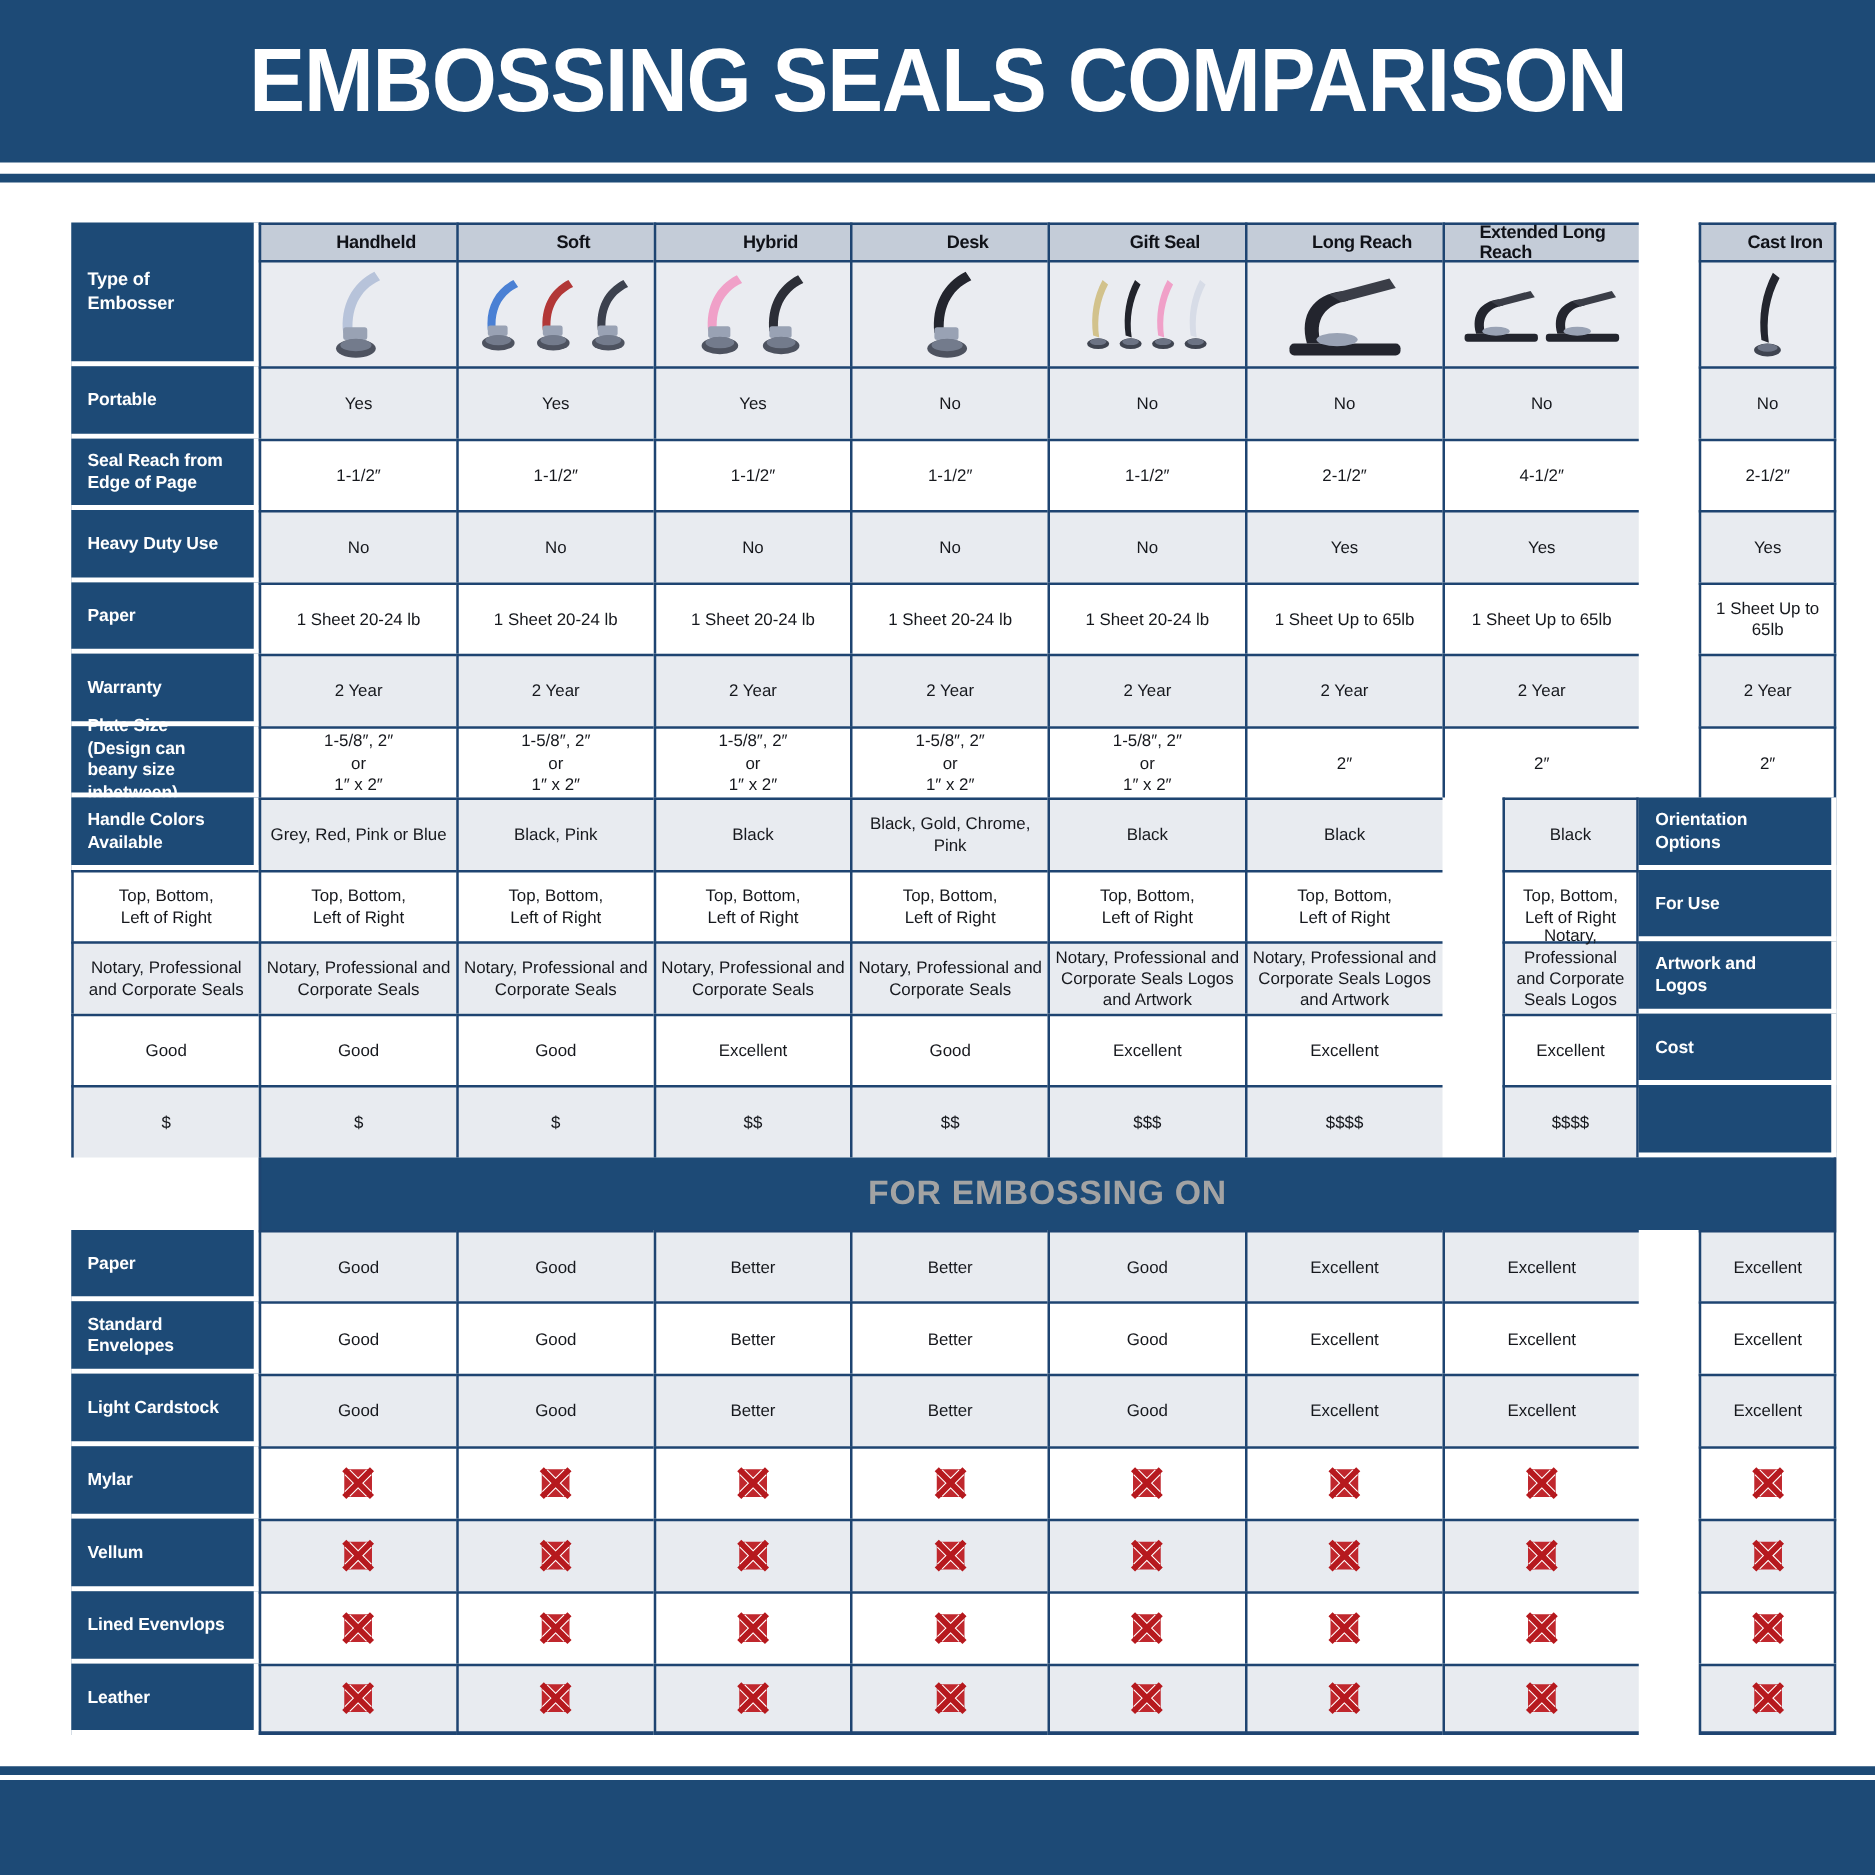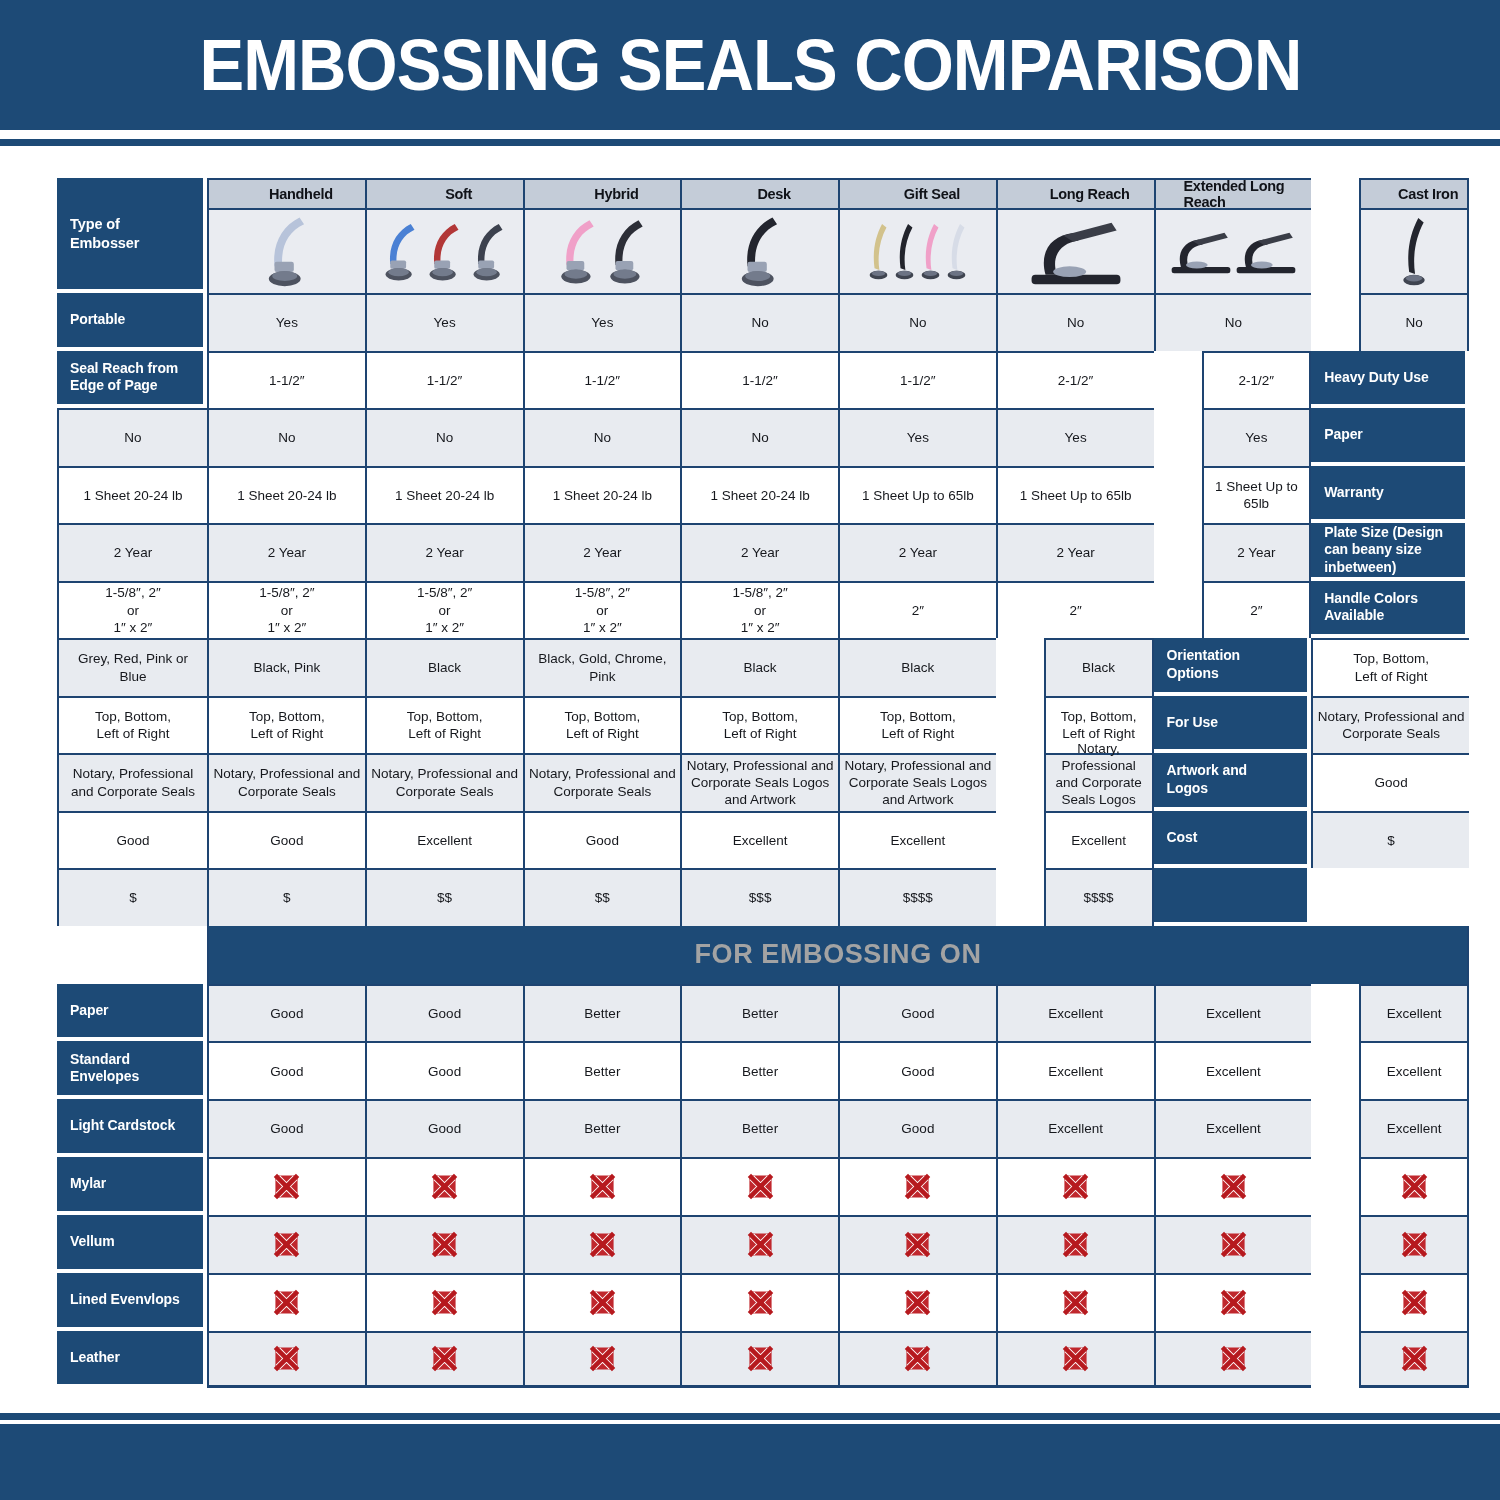--- a/index.html
+++ b/index.html
@@ -150,20 +150,21 @@
     <div class="cell g">No</div>
     <div class="cell g">No</div>
     <div class="cell g lastcol">No</div>
     <div class="lbl">Seal Reach from Edge of Page</div>
     <div class="cell">1-1/2″</div>
     <div class="cell">1-1/2″</div>
     <div class="cell">1-1/2″</div>
     <div class="cell">1-1/2″</div>
     <div class="cell">1-1/2″</div>
     <div class="cell">2-1/2″</div>
+    <div class="cell">4-1/2″</div>
     <div class="cell lastcol">2-1/2″</div>
     <div class="lbl">Heavy Duty Use</div>
     <div class="cell g">No</div>
     <div class="cell g">No</div>
     <div class="cell g">No</div>
     <div class="cell g">No</div>
     <div class="cell g">No</div>
     <div class="cell g">Yes</div>
     <div class="cell g">Yes</div>
     <div class="cell g lastcol">Yes</div>

